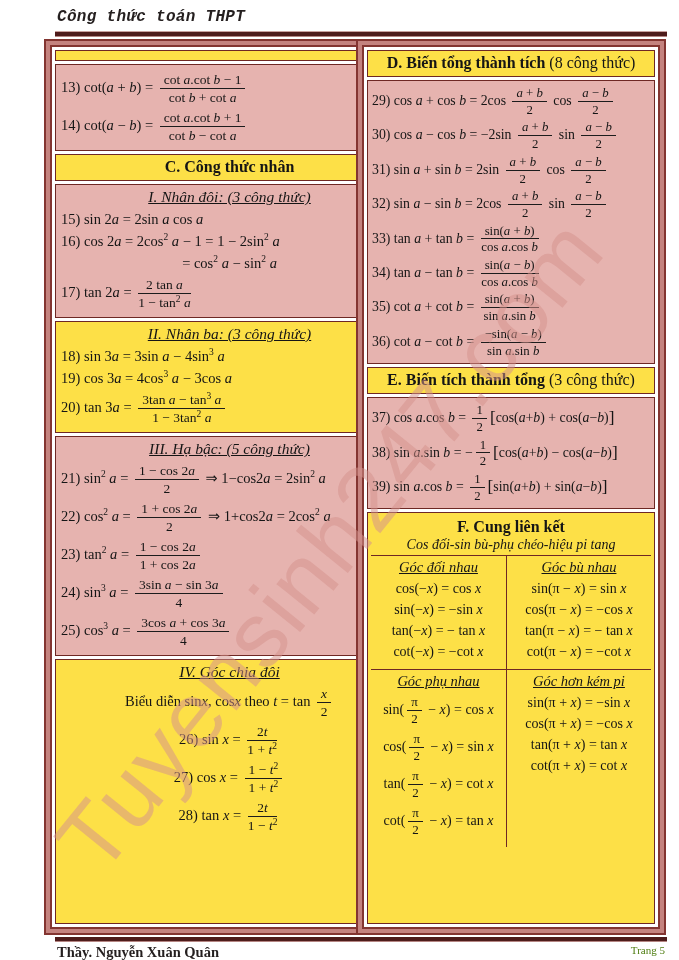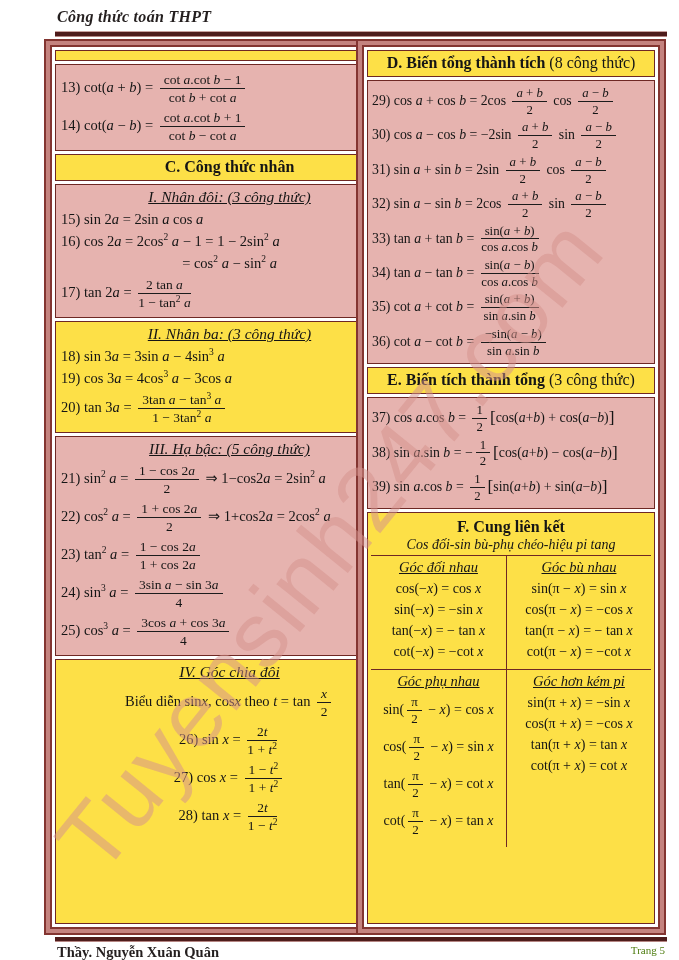--- a/index.html
+++ b/index.html
@@ -11,21 +11,21 @@
     --txt:#151515;
     --wm:rgba(213,146,140,0.52);
   }
   html,body{margin:0;padding:0;}
   body{
     width:679px;height:960px;position:relative;background:#ffffff;
     font-family:"Liberation Serif",serif;color:var(--txt);overflow:hidden;
   }
   .hdr{
     position:absolute;left:57px;top:8px;font-size:16px;font-weight:bold;font-style:italic;
-    letter-spacing:.3px;color:#241f1f;
+    letter-spacing:.3px;color:#241f1f;font-family:Liberation Mono, monospace;
   }
   .hrule{
     position:absolute;left:55px;top:31px;width:612px;height:4px;background:var(--rule);
     border-top:1px solid #c9a19e;border-bottom:1px solid #b58683;
   }
   .col-outer{
     position:absolute;box-sizing:border-box;background:var(--rose);
     border:2px solid var(--maroon);padding:4px;
   }
   .colL{left:44px;top:39px;width:371px;height:896px;}

